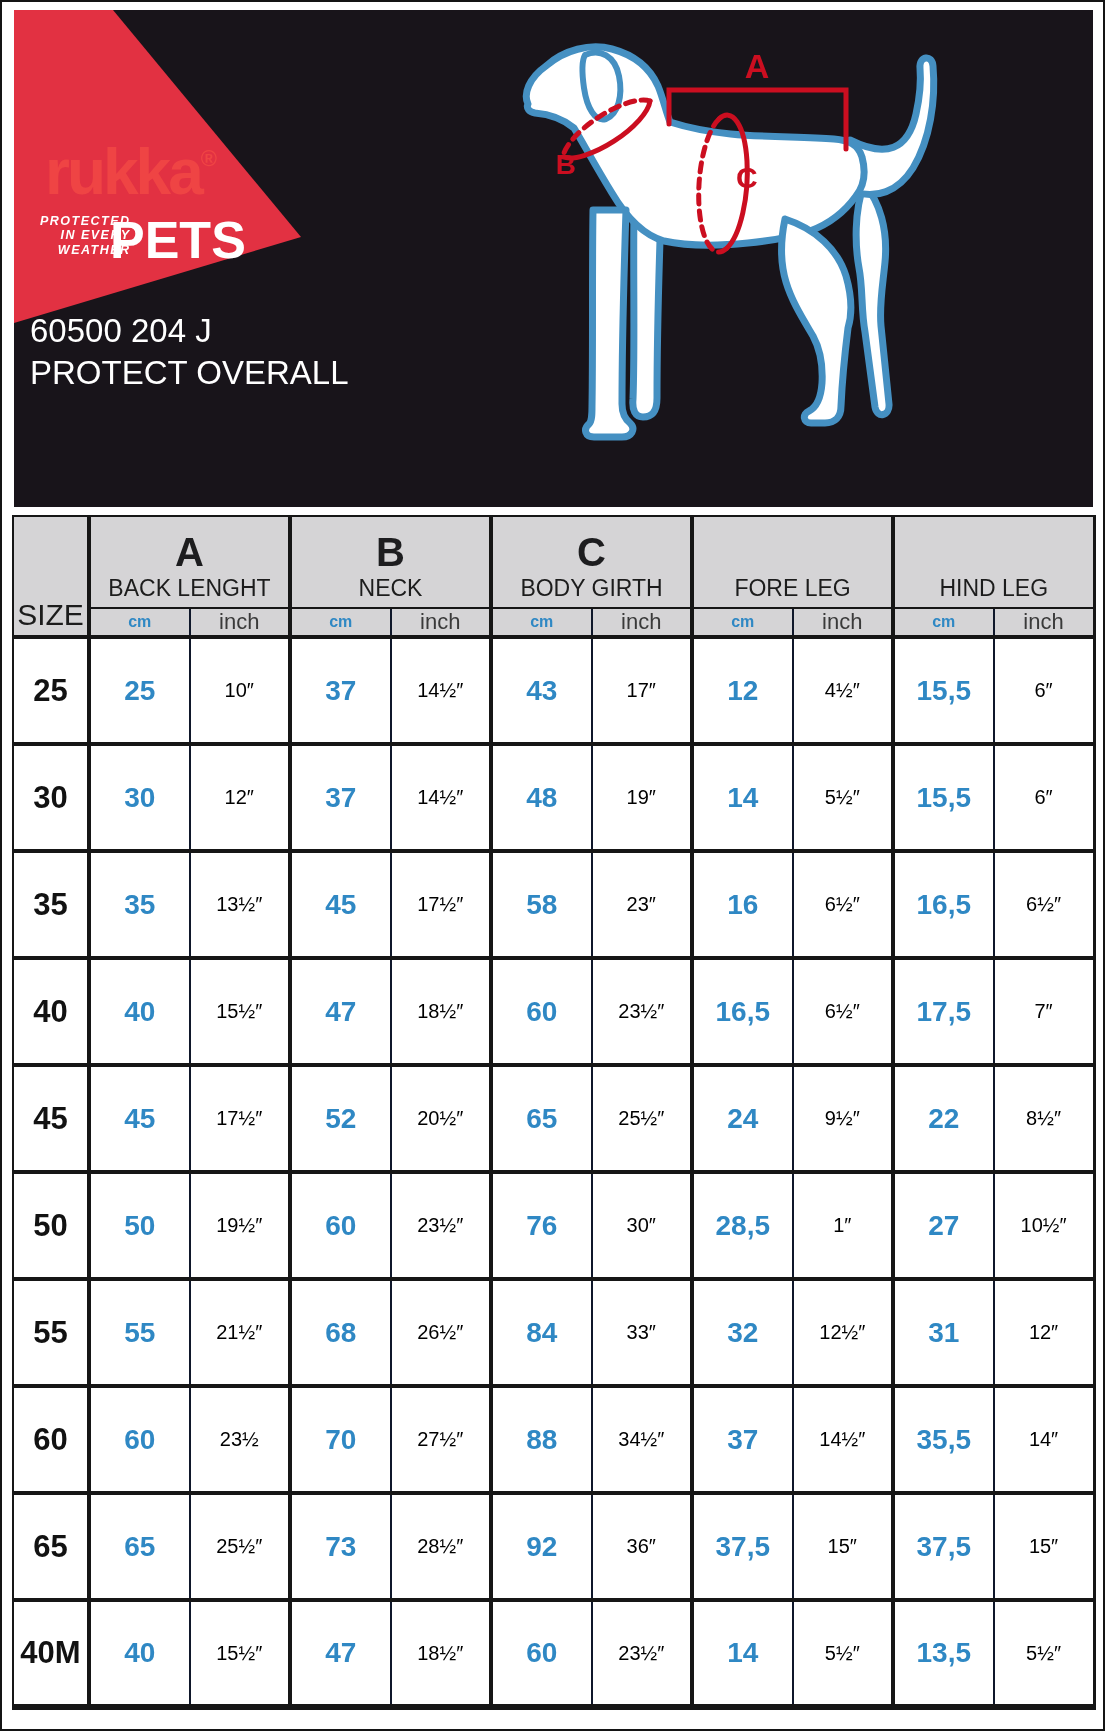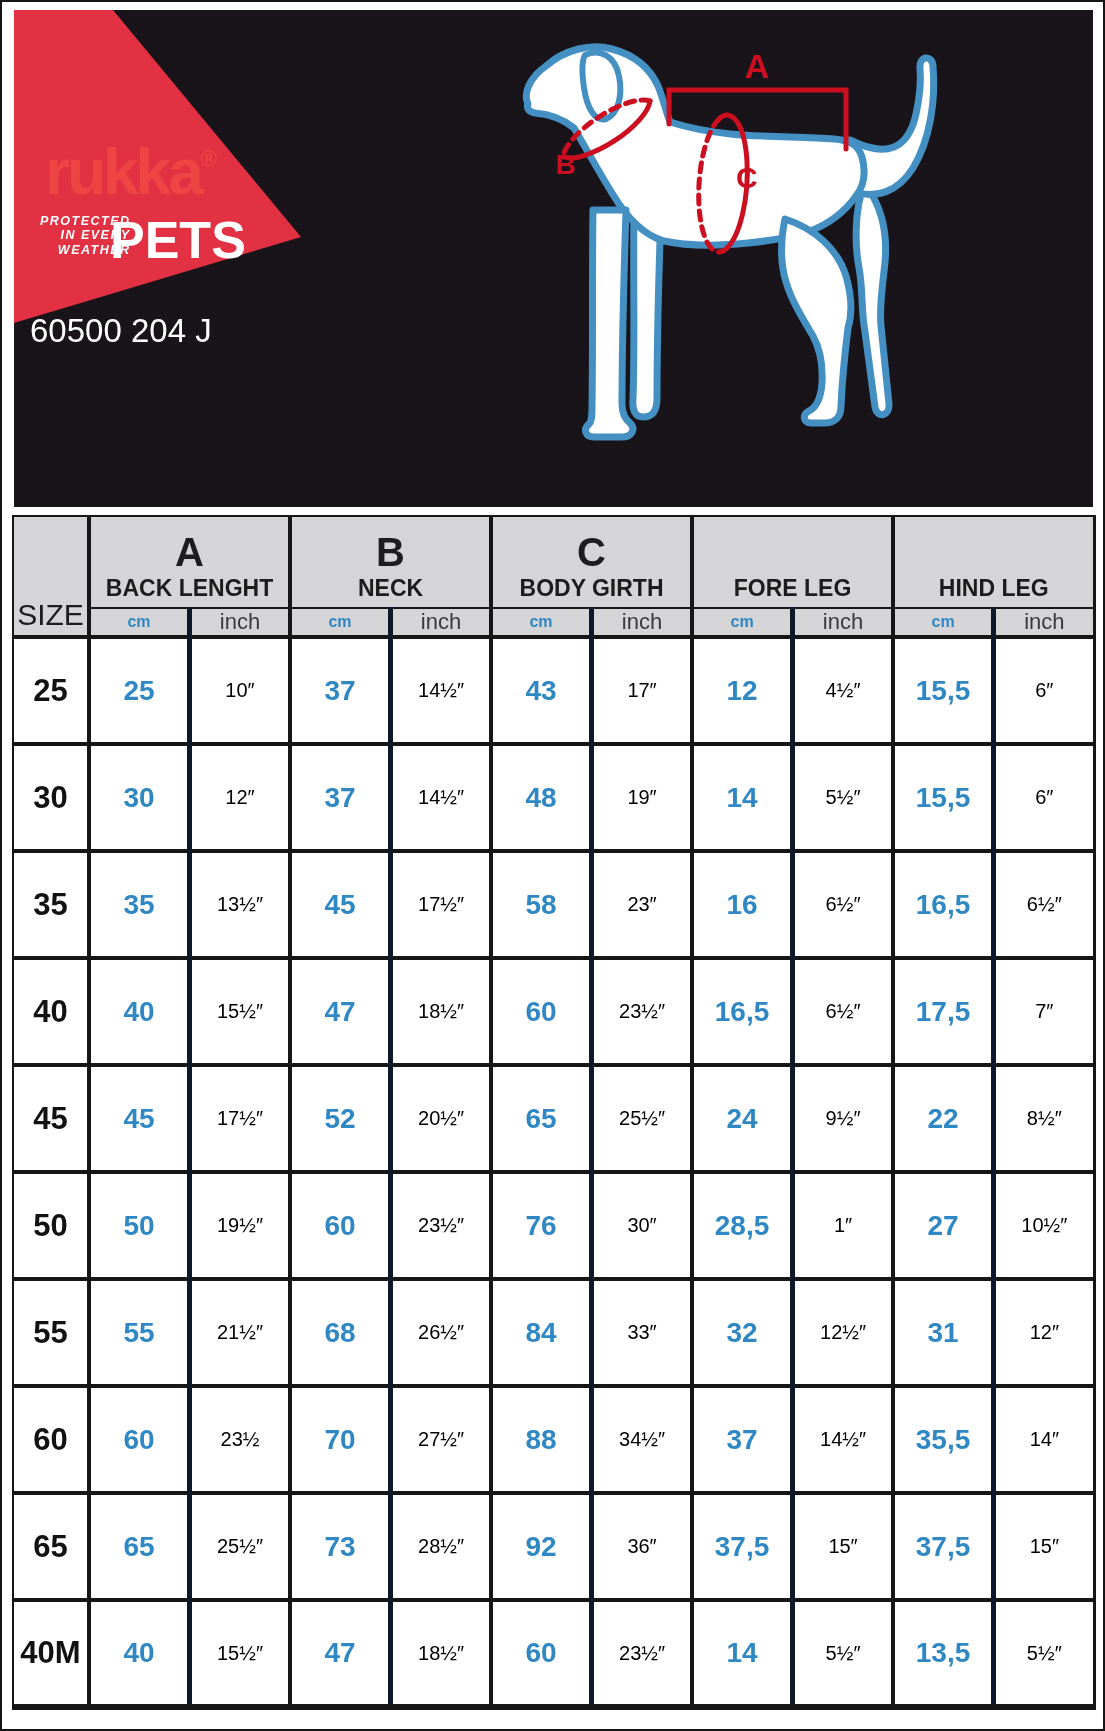--- a/index.html
+++ b/index.html
@@ -43,23 +43,23 @@
     font-family:"Liberation Sans", sans-serif;
   }
   .size-table th,.size-table td{padding:0;text-align:center;vertical-align:middle;}
   .hdr{background:#d5d4d6;}
   tr.name-row{height:92px;}
   tr.unit-row{height:28px;}
   tr.data-row{height:107px;}
   th.size-head{vertical-align:bottom;padding-bottom:3px;font-size:30px;font-weight:400;color:#1c1c1c;}
   th.group-head{vertical-align:bottom;padding-bottom:4px;border-bottom:2px solid #161616;}
   .glyph{font-size:40px;font-weight:800;color:#1d1d1f;line-height:1.05;min-height:44px;}
-  .gname{font-size:23px;font-weight:700;color:#1c1c1c;line-height:1.2;}
+  .gname{font-size:23px;font-weight:400;color:#1c1c1c;line-height:1.2;}
   .gsep{border-left:4px solid #161616;}
-  .isep{border-left:5px solid #0f172a;}
+  .isep{border-left:2px solid #0f172a;}
   th.unit-cm{font-size:16px;font-weight:bold;color:#2f88c4;}
   th.unit-inch{font-size:22px;font-weight:400;color:#3a3a3a;}
   tr.data-row td{border-top:4px solid #161616;background:#ffffff;}
   td.size-cell{background:#d5d4d6;font-size:31px;font-weight:bold;color:#121212;}
   td.val-cm{font-size:28px;font-weight:bold;color:#2f88c4;}
   td.val-inch{font-size:20px;font-weight:400;color:#000000;}
 </style>
 </head>
 <body>
 
@@ -71,20 +71,21 @@
       <polygon points="0,0 99,0 287,227 0,313" fill="#e23142"></polygon>
     </svg>
 
     <div class="logo-main"><span>rukka</span><sup>®</sup></div>
     <div class="tagline">PROTECTED
 IN EVERY
 WEATHER</div>
     <div class="pets">PETS</div>
 
     <div class="product-code">60500 204 J</div>
+    <div class="product-name">PROTECT OVERALL</div>
 
     <svg class="dog-svg" width="540" height="460" viewBox="0 0 540 460">
       <g fill="#ffffff" stroke="#4590c2" stroke-width="7" stroke-linejoin="round" stroke-linecap="round">
 
         <path d="M 148 194 L 175 194 C 173 252 171 330 171 382 C 171 396 166 401 157 401 C 149 401 146 394 147 383 C 149 330 147 252 148 194 Z"></path>
         <path d="M 378 168 C 394 186 402 214 399 246 C 397 268 393 288 395 310 L 403 388 C 404 400 391 403 389 391 L 379 316 C 375 294 377 272 373 252 C 369 230 368 196 378 168 Z"></path>
         <path d="M 364 124 C 400 142 422 134 430 98 C 434 80 435 64 434 52 C 433 40 446 38 447 50 C 450 84 444 124 427 152 C 412 176 390 183 368 176 C 374 160 372 140 364 124 Z"></path>
 
         <path d="M 42 88 C 37 78 43 62 60 50 C 78 34 104 27 126 33 C 148 39 164 52 172 70 C 177 82 180 96 184 106 C 240 124 300 119 348 123 C 362 124 372 128 376 141 C 380 156 378 170 370 180 C 345 215 310 222 262 227 C 222 231 196 229 178 225 C 157 219 139 199 126 177 C 110 151 97 127 88 112 C 76 102 61 98 49 97 C 43 96 40 92 42 88 Z"></path>
 

